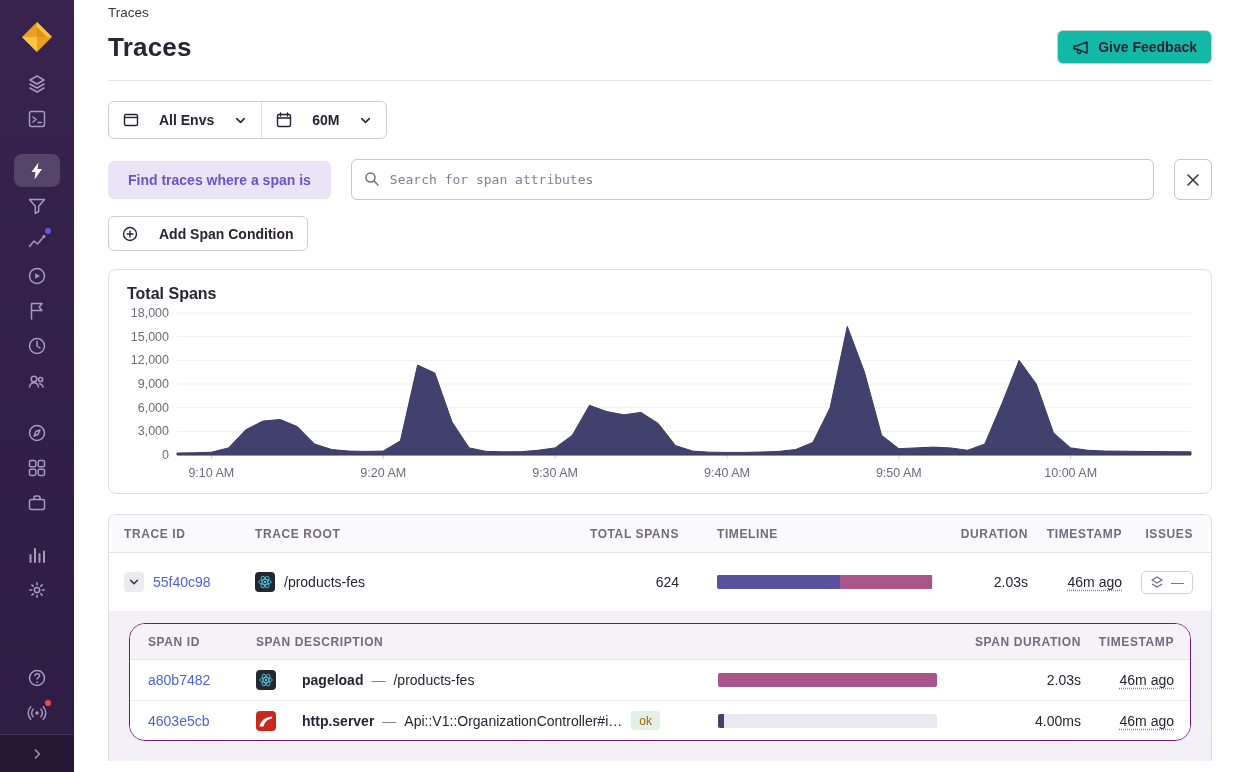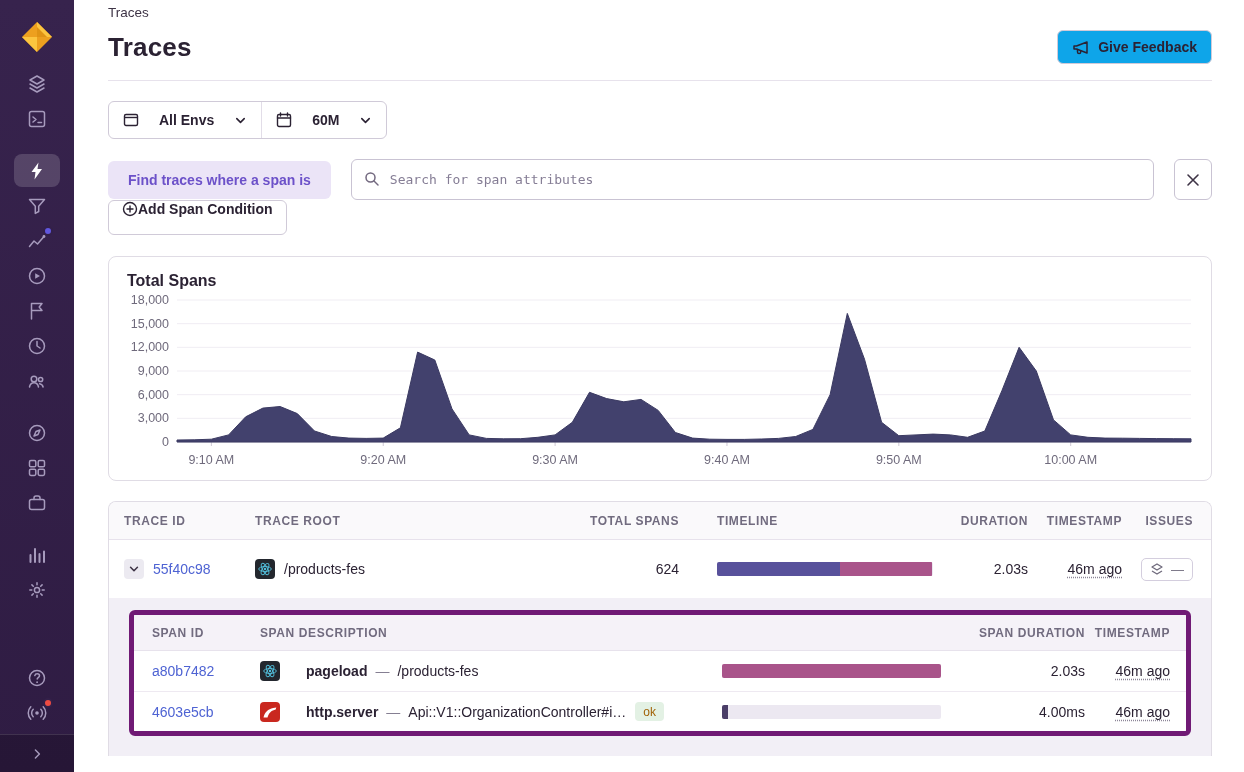--- a/index.html
+++ b/index.html
@@ -29,41 +29,41 @@
                   background:rgba(0,0,0,.18);display:flex;align-items:center;justify-content:center;
                   color:#a79bbd;cursor:pointer}
 
   
   .main{flex:1;display:flex;flex-direction:column;overflow:hidden;}
   .header{padding:5px 32px 0 34px;}
   .breadcrumb{font-size:13.5px;color:#3e3446}
   .title-row{display:flex;justify-content:space-between;align-items:center;margin-top:10px}
   h1{margin:0;font-size:26px;font-weight:700;letter-spacing:.2px}
   .feedback-btn{display:inline-flex;align-items:center;gap:9px;height:34px;padding:0 14px;
-                border:1px solid #d0cad8;border-radius:6px;background:#0ea5e9;font-weight:700;
+                border:1px solid #d0cad8;border-radius:6px;background:#14b8a6;font-weight:700;
                 font-size:14px;color:var(--text);cursor:pointer;font-family:inherit}
   .header-divider{border-bottom:1px solid #e7e2ec;margin-top:16px}
   .content{padding:20px 32px 0 34px;}
 
   .filter-group{display:inline-flex;border:1px solid #d0cad8;border-radius:6px;background:#fff;height:38px;align-items:stretch}
   .filter-btn{display:flex;align-items:center;gap:20px;padding:0 14px;font-weight:700;font-size:14px;
               background:none;border:none;color:var(--text);cursor:pointer;font-family:inherit}
   .filter-btn + .filter-btn{border-left:1px solid #e2dde8}
 
   .search-row{display:flex;align-items:center;margin-top:20px;gap:20px}
   .scope-chip{background:var(--chip-bg);color:var(--accent);font-weight:700;font-size:14px;height:38px;
               display:flex;align-items:center;padding:0 20px;border-radius:6px;white-space:nowrap}
   .search-box{flex:1;position:relative;height:41px}
   .search-box input{width:100%;height:100%;border:1px solid #c9c3d3;border-radius:6px;
                     padding:0 12px 0 38px;font-family:"DejaVu Sans Mono",monospace;font-size:13px;color:var(--text)}
   .search-box input::placeholder{color:#857d95}
   .search-icon{position:absolute;left:13px;top:12px;color:#72687f}
   .clear-btn{width:38px;height:41px;border:1px solid #c9c3d3;border-radius:6px;background:#fff;
              display:flex;align-items:center;justify-content:center;color:#3e3446;cursor:pointer;flex-shrink:0}
-  .add-condition{margin-top:0;display:inline-flex;gap:0;height:35px;padding:0 13px;
+  .add-condition{margin-top:16px;display:inline-flex;align-items:center;gap:21px;height:35px;padding:0 13px;
                  border:1px solid #d0cad8;border-radius:6px;background:#fff;font-weight:700;font-size:14px;
                  color:var(--text);cursor:pointer;font-family:inherit}
 
   .chart-card{margin-top:18px;border:1px solid var(--border);border-radius:8px;padding:15px 16px 4px 18px}
   .chart-title{font-size:16px;font-weight:700;margin-bottom:2px}
 
   .table-card{margin-top:20px;border:1px solid var(--border);border-bottom:none;border-radius:8px 8px 0 0;overflow:hidden}
   .t-head,.t-row{display:grid;grid-template-columns:146px 324px 110px 250px 95px 100px 1fr;align-items:center}
   .t-head{height:38px;background:#faf9fb;border-bottom:1px solid #e7e2ec}
   .th{font-size:12px;font-weight:700;color:#716b7f;letter-spacing:.05em}
@@ -78,21 +78,21 @@
   .chev-btn{width:20px;height:20px;border:none;border-radius:4px;background:#eceaf1;display:flex;
             align-items:center;justify-content:center;color:#3e3446;cursor:pointer;padding:0}
   .root-cell{display:flex;align-items:center;gap:9px}
   .ts{text-decoration:underline dotted;text-decoration-color:#8d8698;text-underline-offset:3px;cursor:pointer}
   .issues-pill{display:inline-flex;align-items:center;gap:7px;border:1px solid #d4cede;border-radius:5px;
                padding:3px 8px;color:var(--muted);font-size:13px;background:#fff;cursor:pointer}
   .timeline{position:relative;height:14px;border-radius:2px;overflow:hidden;width:100%}
   .timeline .seg{position:absolute;top:0;bottom:0}
 
   .sub-wrap{background:#f2eff6;padding:12px 20px 20px}
-  .sub-table{background:#fff;border:5px solid #701a75;border-radius:6px;overflow:hidden}
+  .sub-table{background:#fff;border:1px solid #701a75;border-radius:16px;overflow:hidden}
   .s-head,.s-row{display:grid;grid-template-columns:126px 448px 240px 145px 1fr;align-items:center}
   .s-head{height:36px;background:#f5f2f8;border-bottom:1px solid #e7e2ec}
   .s-row{height:40px;font-size:14px;background:#fff}
   .s-row + .s-row{border-top:1px solid #eee9f1}
   .sc1{padding-left:18px}
   .sc2{display:flex;align-items:center;gap:0;white-space:nowrap;overflow:hidden}
   .sc3{padding:0 7px 0 14px}
   .sc4{text-align:right;padding-right:8px}
   .sc5{text-align:right;padding-right:16px}
   .op{font-weight:700;margin-left:26px}

